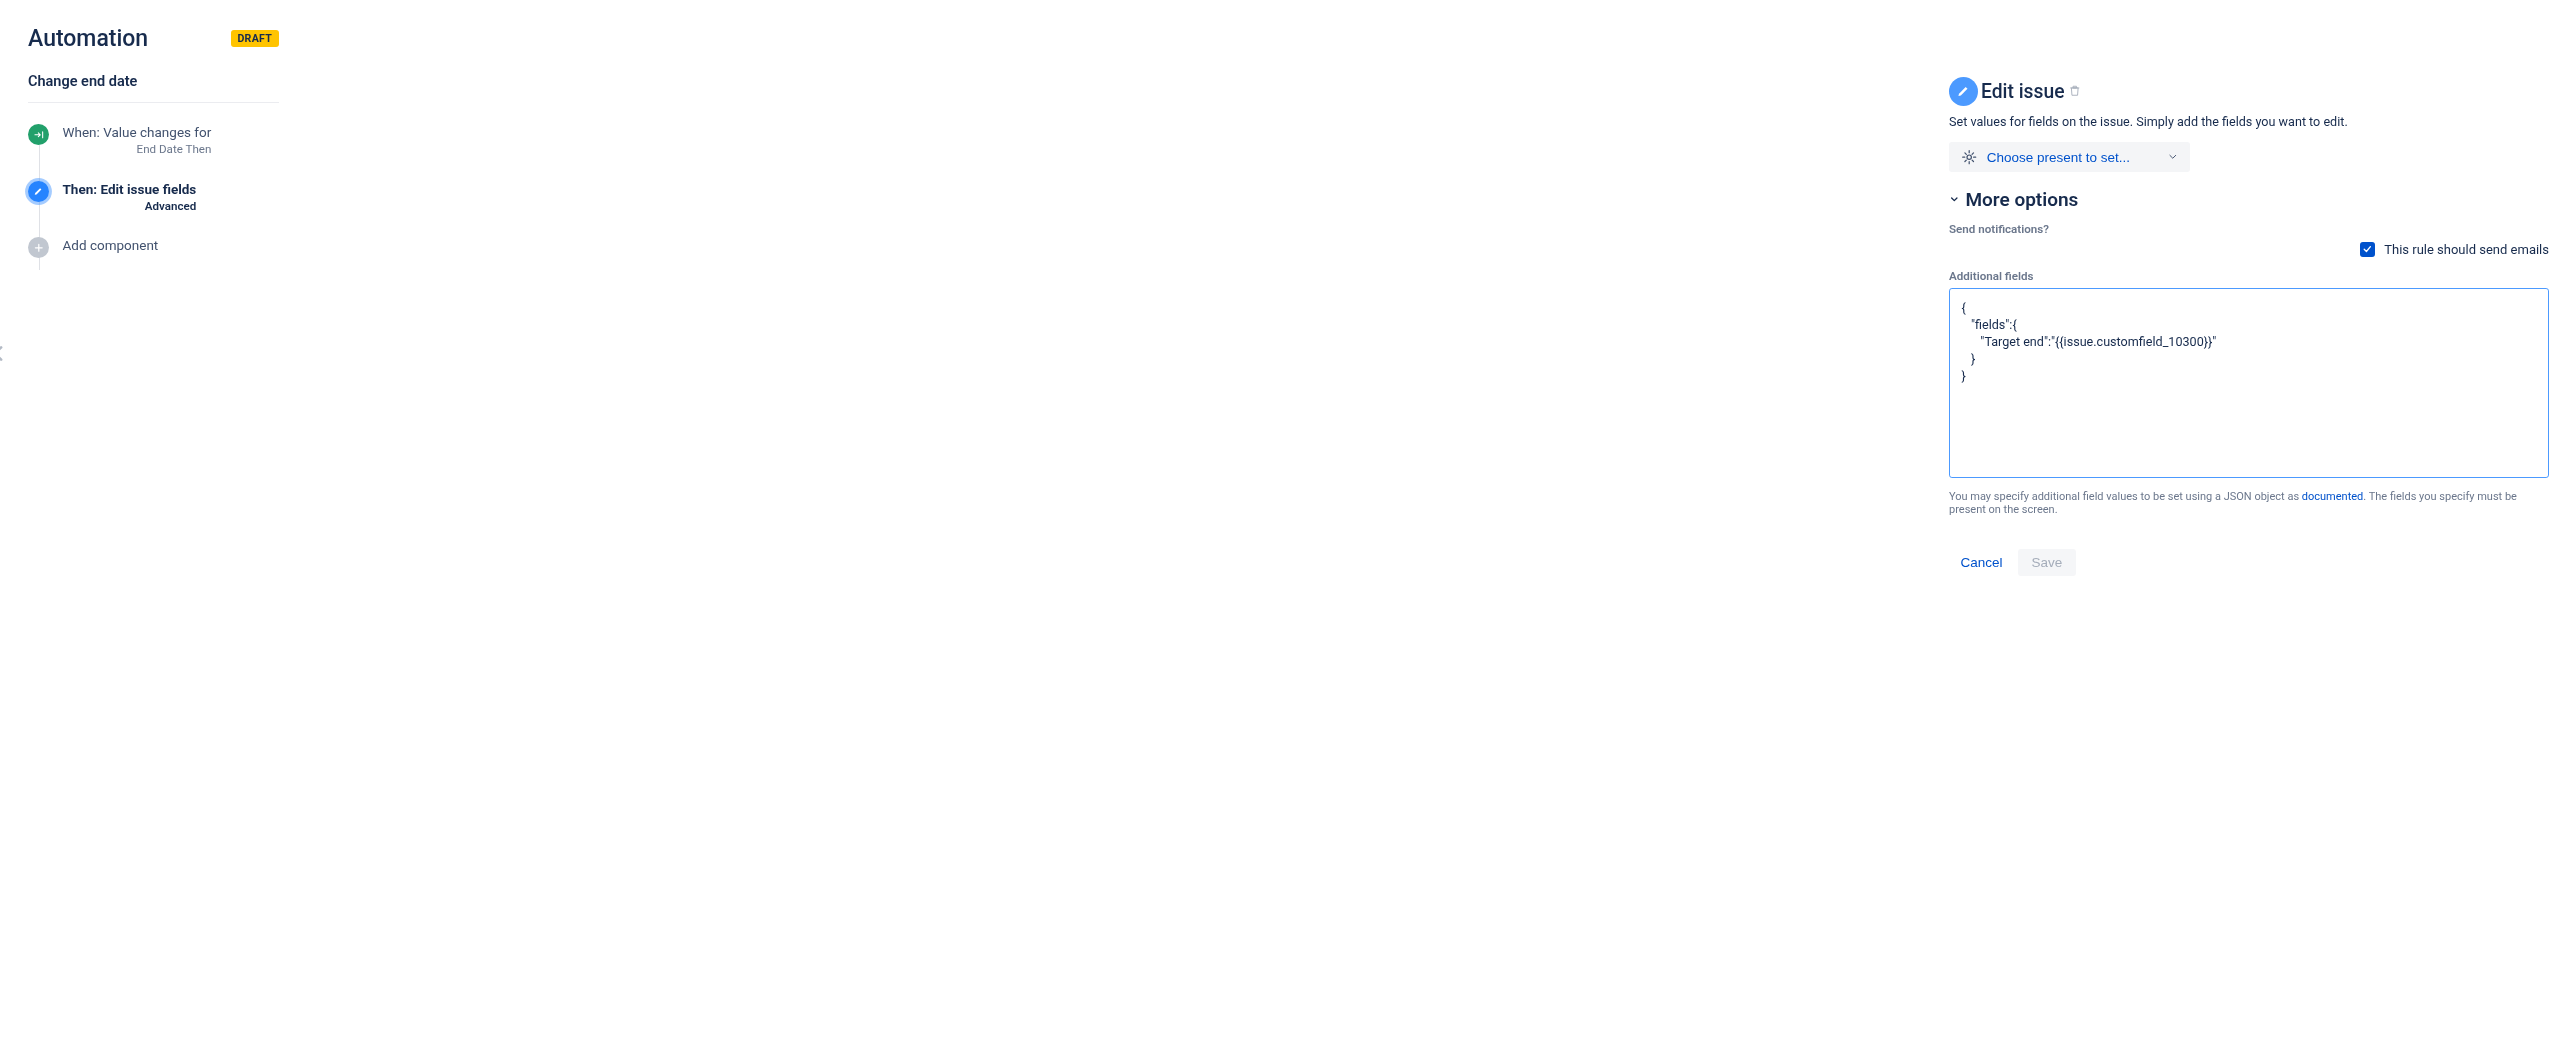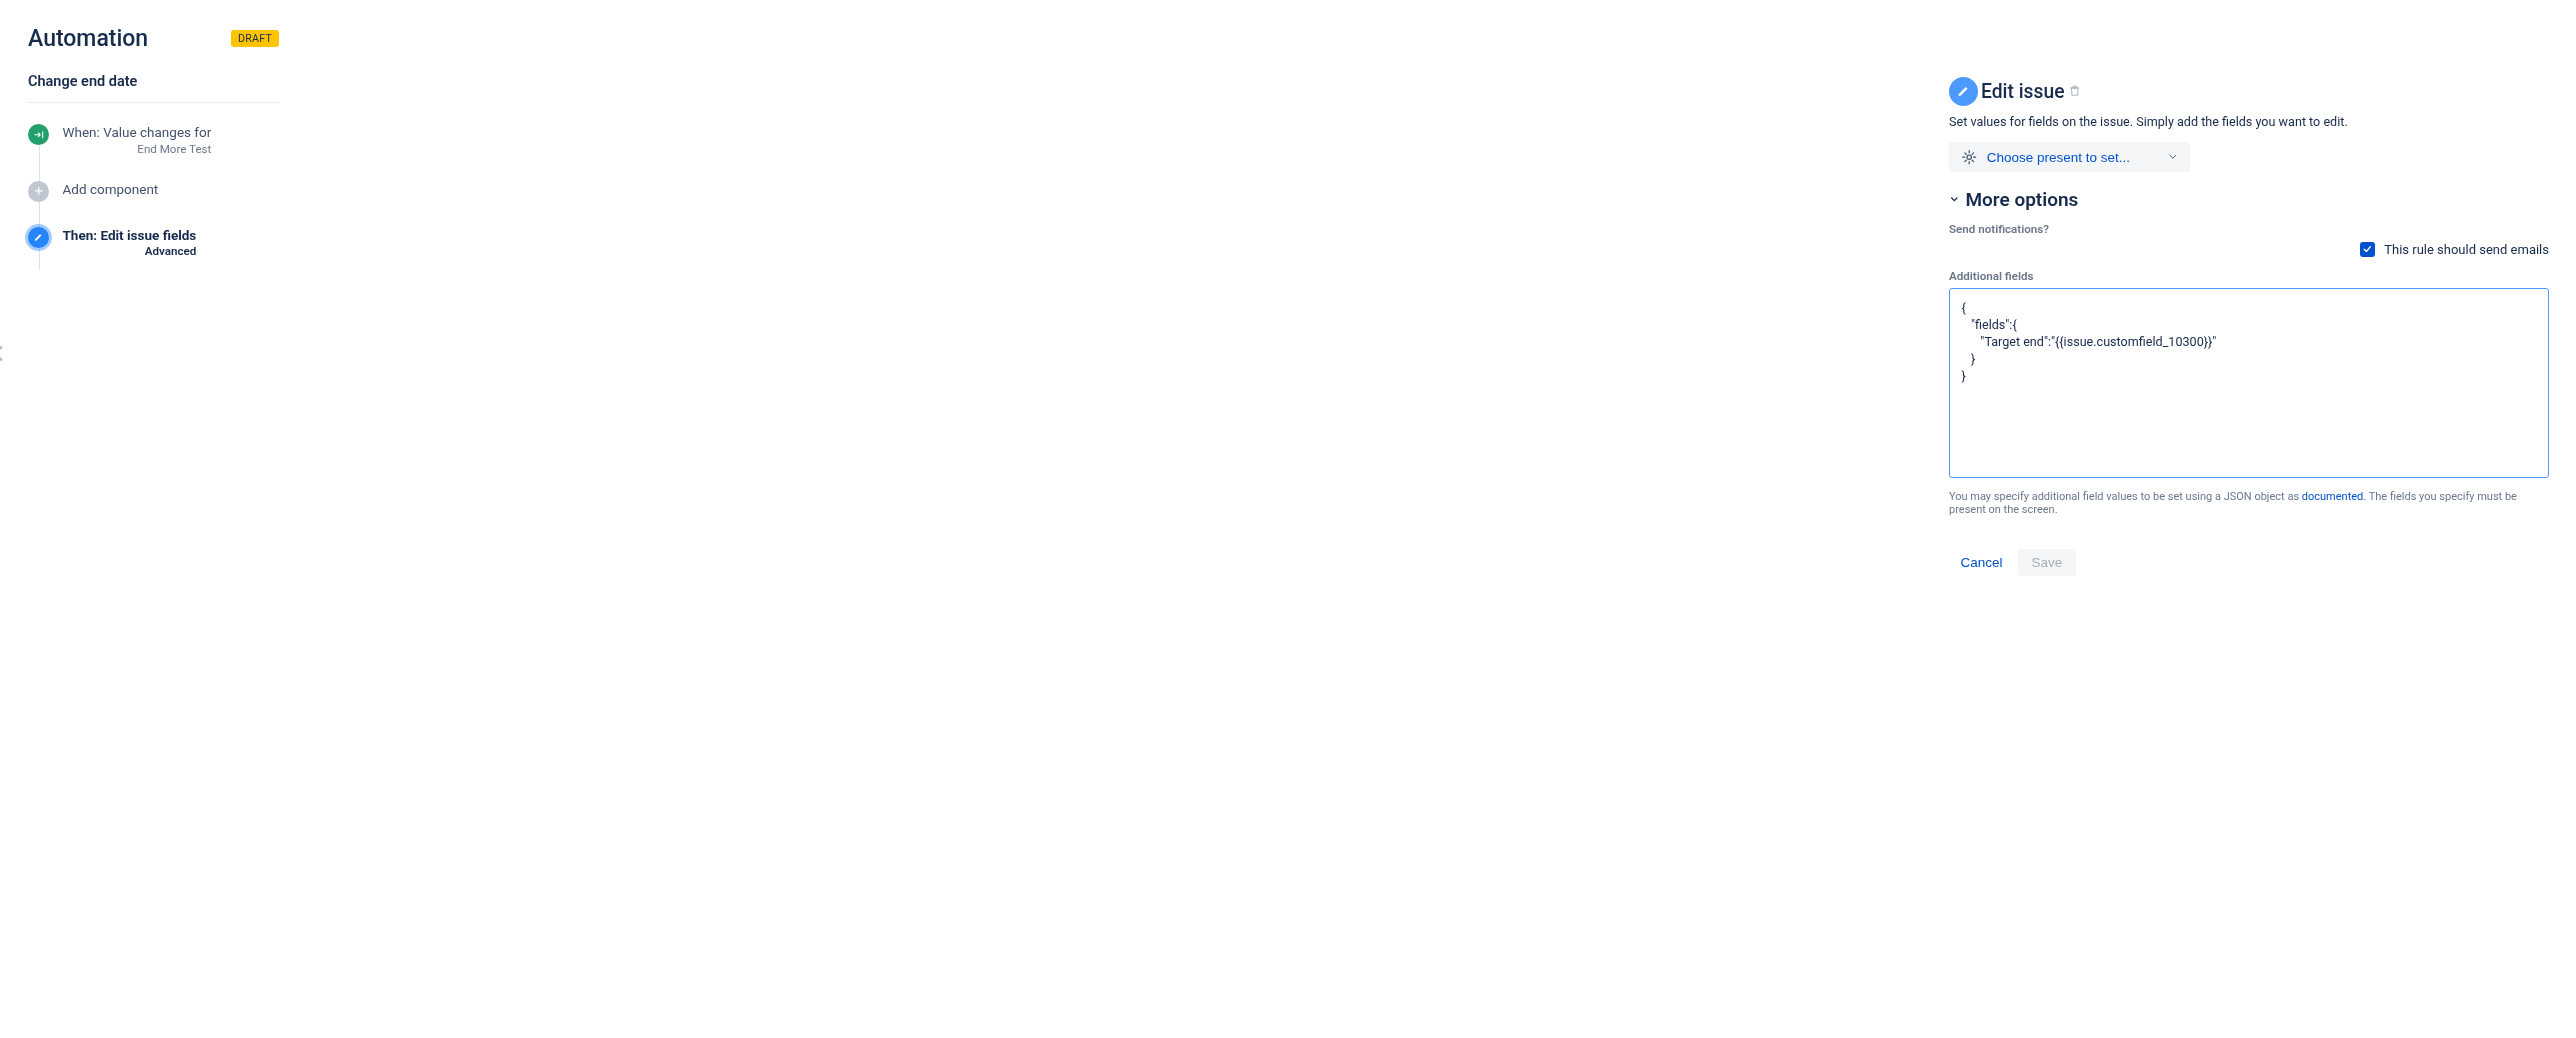--- a/index.html
+++ b/index.html
@@ -19,21 +19,21 @@
     --icon-subtle: #42526E;
     --focus-ring: #4C9AFF;
   }
   html, body { margin:0; padding:0; font-family: -apple-system, BlinkMacSystemFont, "Segoe UI", Roboto, Helvetica, Arial, sans-serif; color: var(--text); background:#fff; }
   body { display:flex; }
 
   
   .sidebar { width: 307px; padding: 25px 0 0 28px; box-sizing:border-box; position:relative; }
   .sidebar-row-head { display:flex; align-items:center; justify-content:space-between; padding-right:28px; }
   .page-title { font-size: 23px; font-weight: 500; color:#172B4D; }
-  .status-badge { font-size:10.6px; font-weight:400; padding:1.9px 6.8px; border-radius:2.9px; background: #FFC400; color:#172B4D; letter-spacing:0.3px;text-align:center; }
+  .status-badge { font-size:10.6px; font-weight:700; padding:1.9px 6.8px; border-radius:2.9px; background: #FFC400; color:#172B4D; letter-spacing:0.3px;text-align:center; }
 
   .rule-name { font-size:14.5px; font-weight:600; margin-top:21px; }
 
   .nav-list { margin-top:17.4px; }
   .nav-item { display:flex; align-items:center; gap:13.5px; height:35px; font-size:13.5px; color:var(--text-sub); cursor:pointer; }
   .nav-icon-circle { width:21px; height:21px; border-radius:50%; display:flex; align-items:center; justify-content:center; color:#fff; flex-shrink:0; }
   .ni-blue { background:#0747A6; }
   .ni-gray { background:#42526E; }
 
   .divider { border:0; border-top:1px solid #EBECF0; margin: 11.6px 0 17.4px 0; width:251px; }
@@ -115,44 +115,44 @@
 
     <div class="step">
       <span class="step-icon si-green">
         <svg width="11.6" height="11.6" viewBox="0 0 24 24" fill="none">
             <path d="M4 12h10M11 8l4 4-4 4" stroke="currentColor" stroke-width="2.2" stroke-linecap="round" stroke-linejoin="round"></path>
             <path d="M20 6v12" stroke="currentColor" stroke-width="2.2" stroke-linecap="round"></path>
           </svg>
       </span>
       <div class="step-body">
         <span class="step-title">When: Value changes for</span>
-        <span class="step-sub">End More Test</span>
+        <span class="step-sub">End Date Then</span>
+      </div>
+    </div>
+
+    <div class="step step-selected">
+      <span class="step-icon si-blue si-selected-ring">
+        <svg width="10.6" height="10.6" viewBox="0 0 24 24" fill="none">
+            <path d="M4 20l4-1 11-11-3-3L5 16l-1 4z" fill="currentColor"></path>
+          </svg>
+      </span>
+      <div class="step-body">
+        <span class="step-title">Then: Edit issue fields</span>
+        <span class="step-sub">Advanced</span>
       </div>
     </div>
 
     <div class="step">
       <span class="step-icon si-gray">
         <svg width="11.6" height="11.6" viewBox="0 0 24 24" fill="none">
             <path d="M12 5v14M5 12h14" stroke="currentColor" stroke-width="2.5" stroke-linecap="round"></path>
           </svg>
       </span>
       <div class="step-body">
         <span class="step-title">Add component</span>
-      </div>
-    </div>
-
-    <div class="step step-selected">
-      <span class="step-icon si-blue si-selected-ring">
-        <svg width="10.6" height="10.6" viewBox="0 0 24 24" fill="none">
-            <path d="M4 20l4-1 11-11-3-3L5 16l-1 4z" fill="currentColor"></path>
-          </svg>
-      </span>
-      <div class="step-body">
-        <span class="step-title">Then: Edit issue fields</span>
-        <span class="step-sub">Advanced</span>
       </div>
     </div>
   </div>
 </aside>
 
 <main class="main">
   <div class="panel">
     <div class="panel-head">
       <span class="panel-head-icon">
         <svg width="14.5" height="14.5" viewBox="0 0 24 24" fill="none">

